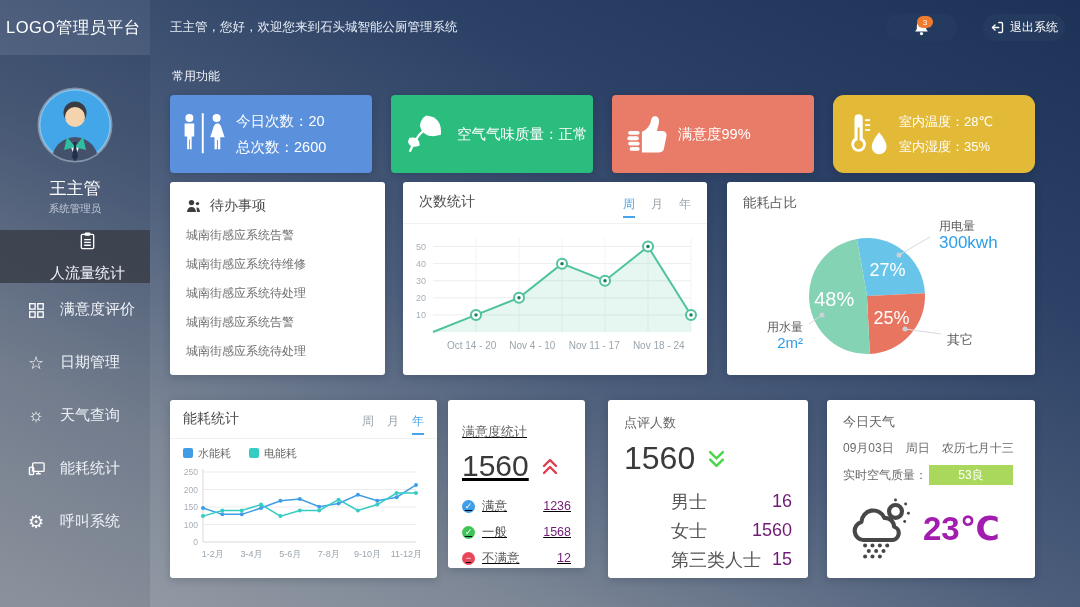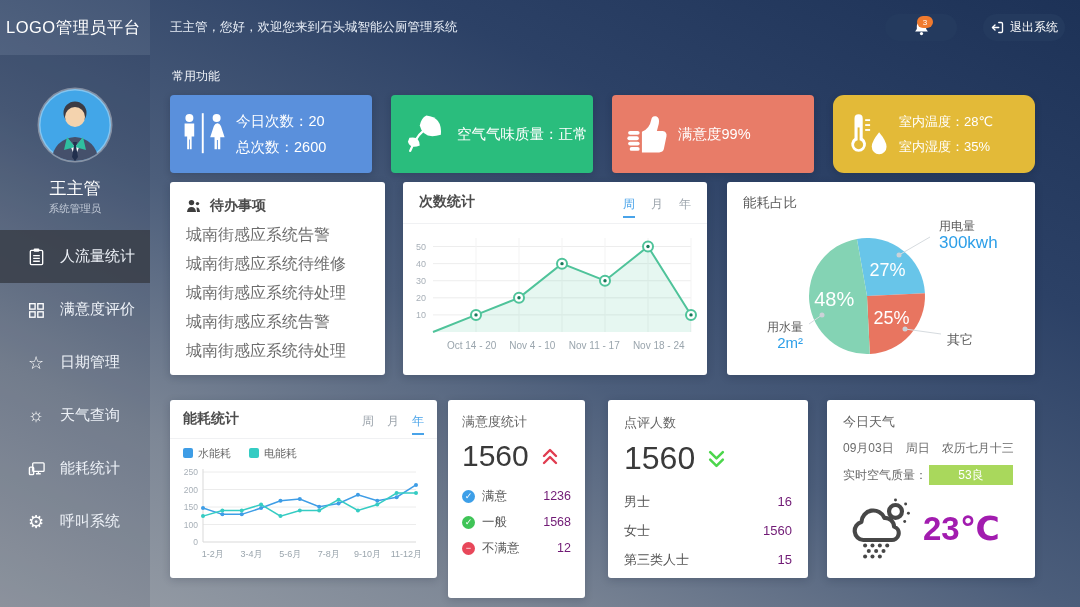--- a/index.html
+++ b/index.html
@@ -20,40 +20,40 @@
     font-size:8px;display:flex;align-items:center;justify-content:center;padding:0 2px;}
 
   
   .sidebar{position:absolute;left:0;top:55px;width:150px;height:552px;background:rgba(24,34,54,0.10);}
   .avatar-wrap{position:absolute;left:37px;top:32px;width:76px;height:76px;border-radius:50%;}
   .user-name{position:absolute;left:0;top:122px;width:150px;text-align:center;color:#fff;font-size:17px;}
   .user-role{position:absolute;left:0;top:147px;width:150px;text-align:center;color:#c3cbd8;font-size:10.5px;}
   .menu{position:absolute;left:0;top:175px;width:150px;}
   .menu-item{height:53px;display:flex;align-items:center;padding-left:25px;box-sizing:border-box;gap:13px;
     color:#eef2f8;font-size:15px;cursor:pointer;}
-  .menu-item.active{background:rgba(58,64,74,0.88);}
+  .menu-item.active{background:rgba(58,64,74,0.88);flex-direction:column;}
   .mi{width:22px;height:22px;display:flex;align-items:center;justify-content:center;font-size:18px;color:#fff;}
 
   
   .panel{position:absolute;background:#fff;border-radius:3px;box-shadow:0 2px 8px rgba(15,25,45,0.20);box-sizing:border-box;}
-  .panel-title{font-size:14px;color:#4c4c4c;font-weight:bold;}
+  .panel-title{font-size:14px;color:#4c4c4c;}
   .section-label{position:absolute;left:172px;top:68px;color:#f2f5fa;font-size:12px;}
 
   
   .cards-row{position:absolute;left:170px;top:95px;width:865px;height:78px;display:flex;gap:19px;}
   .card{flex:1;border-radius:4px;display:flex;align-items:center;color:#fff;box-shadow:0 2px 7px rgba(15,25,45,0.22);}
   .card-icon{width:66px;display:flex;align-items:center;justify-content:center;}
   .card-text{display:flex;flex-direction:column;justify-content:center;gap:7px;font-size:14.5px;}
   .card-text div:empty{display:none;}
 
   
   .todo-panel{left:170px;top:182px;width:215px;height:193px;padding:15px 16px;}
   .todo-head{display:flex;align-items:center;gap:9px;}
   .todo-list{margin-top:6px;}
-  .todo-item{font-size:16px;color:#6e6e6e;height:29px;display:flex;align-items:center;cursor:pointer;}
+  .todo-item{font-size:12px;color:#6e6e6e;height:29px;display:flex;align-items:center;cursor:pointer;}
 
   
   .tabs{display:flex;gap:16px;font-size:12px;color:#9ba3ab;}
   .tab{cursor:pointer;padding-bottom:3px;}
   .tab.active{color:#49a3e9;border-bottom:2px solid #49a3e9;}
   .visits-panel{left:403px;top:182px;width:304px;height:193px;}
   .visits-head{position:absolute;left:16px;top:11px;}
   .visits-tabs{position:absolute;right:16px;top:14px;}
   .visits-hr{position:absolute;left:0;top:41px;width:100%;height:1px;background:#f0f1f3;}
   #visits-svg{position:absolute;left:0;top:46px;}
@@ -68,32 +68,32 @@
   
   .energy-panel{left:170px;top:400px;width:267px;height:178px;}
   .energy-head{position:absolute;left:13px;top:10px;}
   .energy-tabs{position:absolute;right:13px;top:13px;gap:13px;}
   .energy-hr{position:absolute;left:0;top:38px;width:100%;height:1px;background:#f0f1f3;}
   .legend{position:absolute;left:13px;top:46px;display:flex;gap:18px;font-size:11px;color:#6a6a6a;align-items:center;}
   .legend .sq{width:10px;height:10px;border-radius:2px;display:inline-block;margin-right:5px;vertical-align:-1px;}
   #energy-svg{position:absolute;left:6px;top:64px;}
 
   
-  .sat-panel{left:448px;top:400px;width:137px;height:198px;padding:13px 14px;}
+  .sat-panel{left:448px;top:400px;width:137px;height:168px;padding:23px 14px;text-decoration:underline;}
   .rev-panel{left:608px;top:400px;width:200px;height:178px;padding:14px 16px;}
   .small-title{font-size:13px;color:#636363;}
   .big-row{display:flex;align-items:center;gap:12px;margin-top:8px;}
   .big-num{font-size:30px;color:#3a3a3a;}
   .stat-rows{margin-top:10px;}
   .stat-row{display:flex;align-items:center;height:26px;font-size:12.5px;color:#555;}
   .stat-row .val{margin-left:auto;color:#701a75;}
   .ic{width:13px;height:13px;border-radius:50%;color:#fff;font-size:9px;line-height:13px;text-align:center;margin-right:7px;flex:none;}
   .ic-blue{background:#3d9fe8;}.ic-green{background:#3fc457;}.ic-red{background:#e8475a;}
   .rev-panel .big-num{font-size:32px;}
-  .rev-panel .stat-row{height:29px;font-size:13px;}
+  .rev-panel .stat-row{height:29px;font-size:18px;margin-left:47px;}
 
   
   .weather-panel{left:827px;top:400px;width:208px;height:178px;padding:13px 16px;}
   .w-date{display:flex;gap:12px;font-size:12px;color:#6a6a6a;margin-top:9px;}
   .w-air{display:flex;align-items:center;margin-top:8px;font-size:12px;color:#6a6a6a;}
   .w-badge{width:84px;height:20px;background:#a9d85c;color:#fff;font-size:12px;display:flex;align-items:center;justify-content:center;margin-left:2px;}
   .w-main{display:flex;align-items:center;gap:10px;margin-top:12px;}
   .w-temp{font-size:33px;font-weight:bold;color:#a21caf;}
 </style>
 </head>

